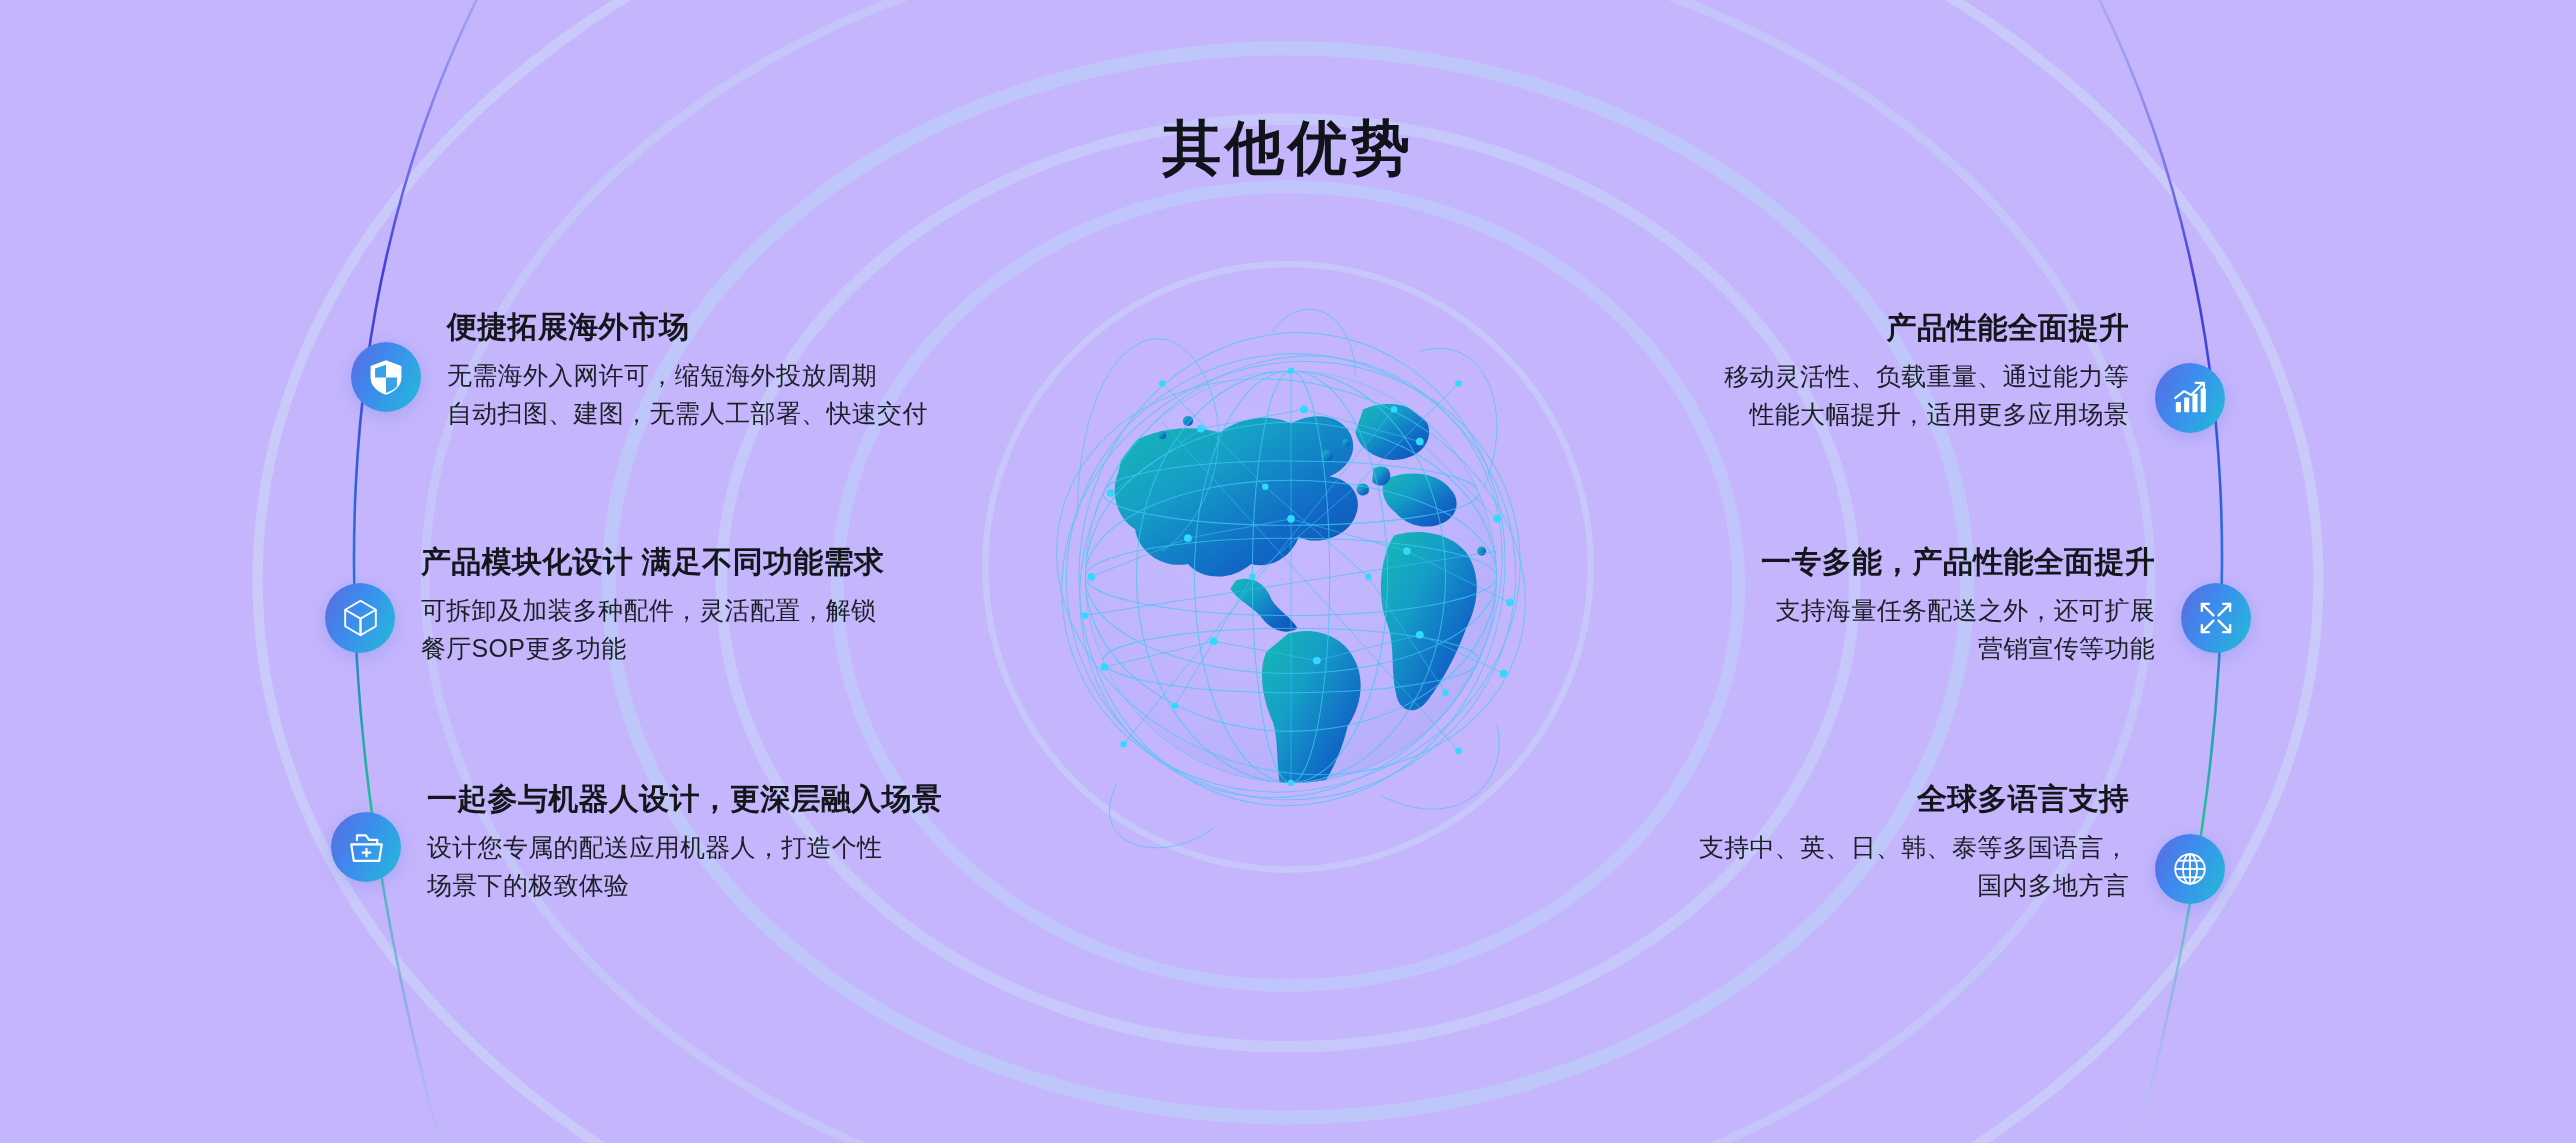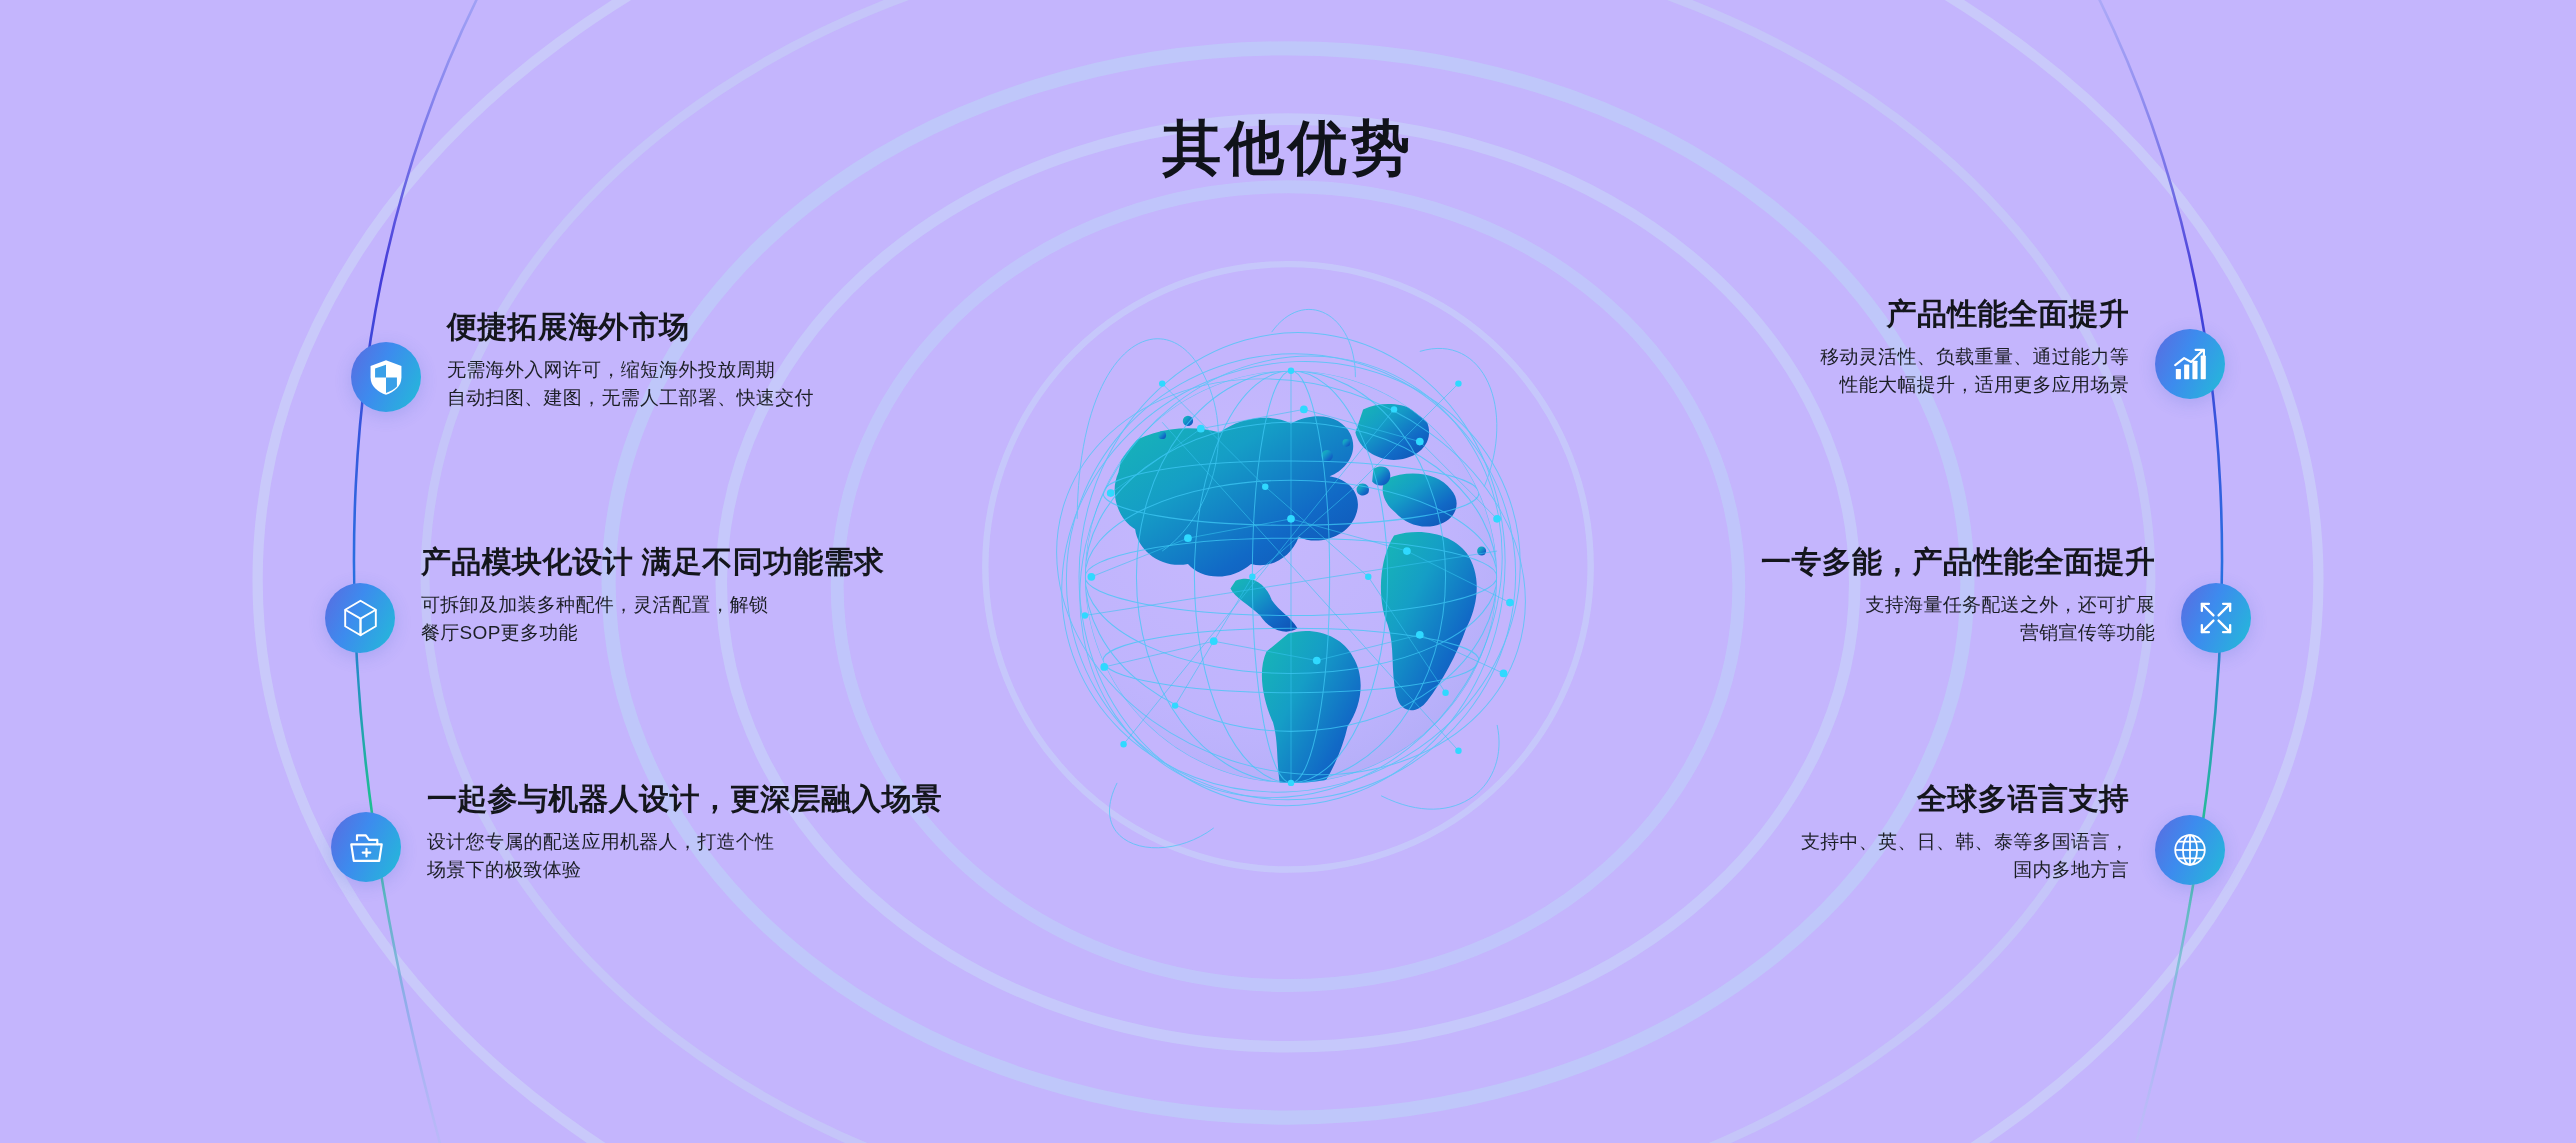--- a/index.html
+++ b/index.html
@@ -80,34 +80,34 @@
   .f-title {
     font-size: 30px;
     font-weight: 700;
     color: #14161c;
     line-height: 1.0;
     margin-bottom: 14px;
     letter-spacing: 0.3px;
     white-space: nowrap;
   }
   .f-line {
-    font-size: 19px;
+    font-size: 25px;
     font-weight: 400;
     color: #1c1f26;
     line-height: 1.52;
     letter-spacing: 0.3px;
     white-space: nowrap;
   }
 
   
   #feat-0 { left: 351px;  top: 309px;  }
   #feat-1 { left: 325px;  top: 544px;  }
   #feat-2 { left: 331px;  top: 781px; }
 
-  #feat-3 { right: 351px;  top: 296px;  }
+  #feat-3 { right: 351px;  top: 310px; align-items: flex-end;  }
   #feat-4 { right: 325px;  top: 544px;  }
   #feat-5 { right: 351px;  top: 781px; align-items: flex-end; }
 
   
   .icon-slot { padding-top: 33px; }
   #feat-1 .icon-slot { padding-top: 39px; }
   #feat-4 .icon-slot { padding-top: 39px; }
   #feat-2 .icon-slot { padding-top: 31px; }
   #feat-5 .icon-slot { padding-top: 31px; }
 </style>

